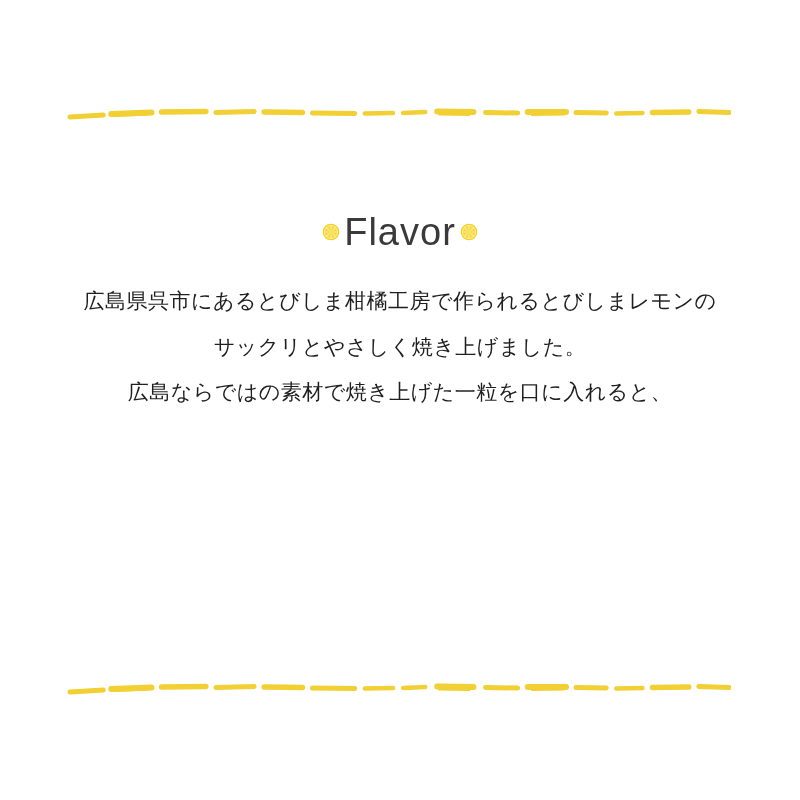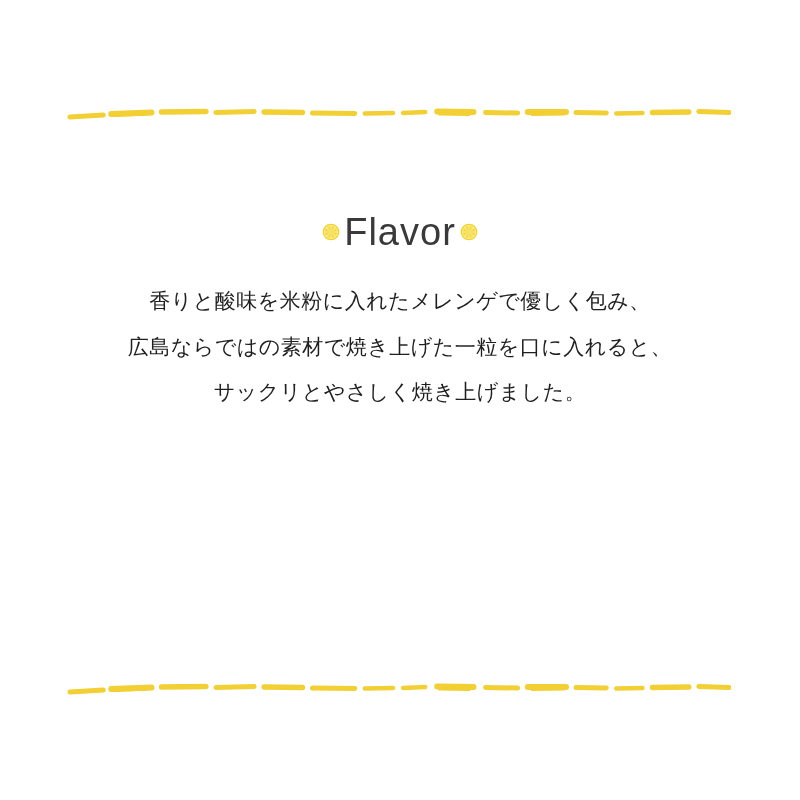--- a/index.html
+++ b/index.html
@@ -115,22 +115,22 @@
     <svg class="lemon" viewBox="0 0 24 24">
       <use href="#sym-lemon-slice"></use>
     </svg>
     <span class="heading-text">Flavor</span>
     <svg class="lemon" viewBox="0 0 24 24">
       <use href="#sym-lemon-slice"></use>
     </svg>
   </div>
 
   <div class="paragraph">
-    <div class="description-line">香りと酸味を米粉に入れたメレンゲで優しく包み、</div>
+    <div class="description-line">広島県呉市にあるとびしま柑橘工房で作られるとびしまレモンの</div>
+    <div class="description-line">サックリとやさしく焼き上げました。</div>
     <div class="description-line">広島ならではの素材で焼き上げた一粒を口に入れると、</div>
-    <div class="description-line">サックリとやさしく焼き上げました。</div>
   </div>
 
   <svg class="divider bottom" viewBox="0 0 660 20" preserveAspectRatio="none">
     <use href="#sym-divider-strokes"></use>
   </svg>
 
 </div>
 
 </body></html>

